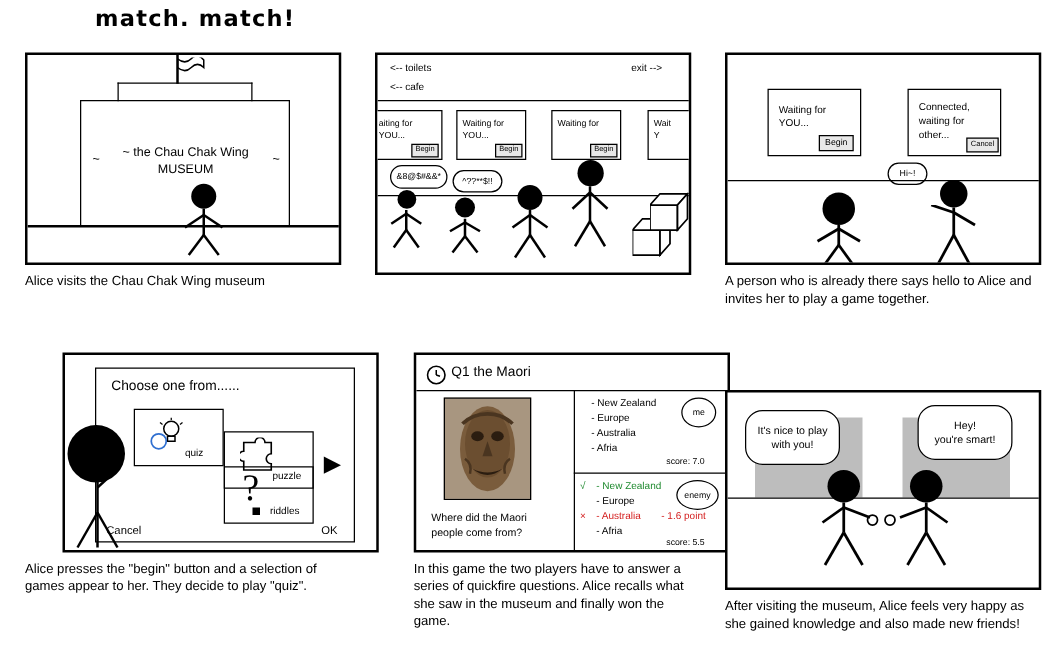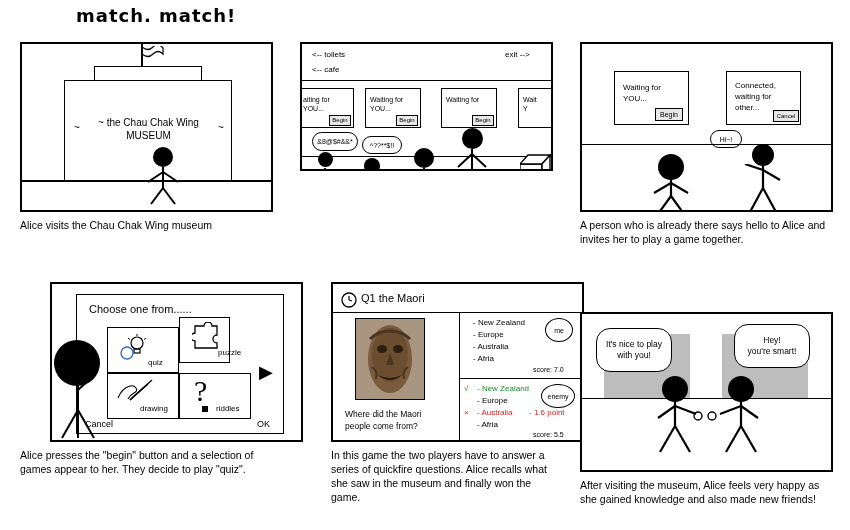--- a/index.html
+++ b/index.html
@@ -97,21 +97,21 @@
       <line x1="27" y1="8" x2="12" y2="18" stroke="#000" stroke-width="2"></line>
       <line x1="27" y1="8" x2="42" y2="18" stroke="#000" stroke-width="2"></line>
       <line x1="27" y1="24" x2="15" y2="40" stroke="#000" stroke-width="2"></line>
       <line x1="27" y1="24" x2="39" y2="40" stroke="#000" stroke-width="2"></line>
     </svg>
   </div>
   <div class="caption">Alice visits the Chau Chak Wing museum</div>
 </div>
 
 <div class="panel" style="left:300px;top:42px;width:253px;">
-  <div class="frame" style="width:253px;height:129px;">
+  <div class="frame" style="width:253px;height:178px;">
 
     <div class="txt" style="left:10px;top:6px;font-size:8px;">&lt;-- toilets</div>
     <div class="txt" style="left:10px;top:21px;font-size:8px;">&lt;-- cafe</div>
     <div class="txt" style="left:203px;top:6px;font-size:8px;">exit --&gt;</div>
 
     <div class="rect" style="left:0px;top:36px;width:253px;height:1.2px;background:#000;"></div>
 
     <div class="screenbox" style="left:-4px;top:44px;width:56px;height:40px;">
       <div class="txt" style="left:4px;top:6px;font-size:7px;line-height:9px;width:48px;white-space:pre-line;">aiting for
 YOU...</div>
@@ -230,34 +230,25 @@
       <div class="cell" style="left:30px;top:32px;width:72px;height:46px;">
         <svg width="22" height="22" style="position:absolute;left:18px;top:6px;">
           <circle cx="11" cy="9" r="6" fill="none" stroke="#000" stroke-width="1.2"></circle>
           <rect x="8" y="15" width="6" height="4" fill="none" stroke="#000" stroke-width="1.2"></rect>
           <line x1="11" y1="0" x2="11" y2="2" stroke="#000" stroke-width="1"></line>
           <line x1="2" y1="4" x2="4" y2="5.5" stroke="#000" stroke-width="1"></line>
           <line x1="20" y1="4" x2="18" y2="5.5" stroke="#000" stroke-width="1"></line>
         </svg>
         <div class="cell-label" style="left:40px;top:30px;">quiz</div>
       </div>
-      <div class="cell" style="left:102px;top:22px;width:51px;height:46px;">
+      <div class="cell" style="left:102px;top:50px;width:72px;height:46px;">
         <svg width="30" height="28" style="position:absolute;left:12px;top:4px;">
           <path d="M3,4 h9 a4,4 0 0 1 8,0 h5 v9 a4,4 0 0 0 0,8 v5 h-22 v-7 a4,4 0 0 1 0,-8 z" fill="none" stroke="#000" stroke-width="1.3"></path>
         </svg>
         <div class="cell-label" style="left:38px;top:30px;">puzzle</div>
-      </div>
-      <div class="cell" style="left:30px;top:78px;width:72px;height:46px;">
-        <svg width="46" height="30" style="position:absolute;left:6px;top:4px;">
-          <path d="M4,20 q4,-10 12,-12 q4,-1 6,2 q2,3 -2,5 q-4,2 -6,6" fill="none" stroke="#000" stroke-width="1.1"></path>
-          <line x1="20" y1="18" x2="38" y2="2" stroke="#000" stroke-width="1.3"></line>
-          <line x1="16" y1="22" x2="34" y2="6" stroke="#000" stroke-width="1.3"></line>
-          <line x1="16" y1="22" x2="20" y2="18" stroke="#000" stroke-width="1.3"></line>
-        </svg>
-        <div class="cell-label" style="left:32px;top:30px;">drawing</div>
       </div>
       <div class="cell" style="left:102px;top:78px;width:72px;height:46px;">
         <div style="position:absolute;left:14px;top:2px;font-family:'Liberation Serif',serif;font-size:30px;line-height:30px;">?</div>
         <div style="position:absolute;left:22px;top:32px;width:6px;height:6px;background:#000;"></div>
         <div class="cell-label" style="left:36px;top:30px;">riddles</div>
       </div>
 
       <div style="position:absolute;left:182px;top:68px;font-size:18px;line-height:18px;">▶</div>
 
       <div class="cell-label" style="left:8px;top:124px;font-size:9px;">Cancel</div>

